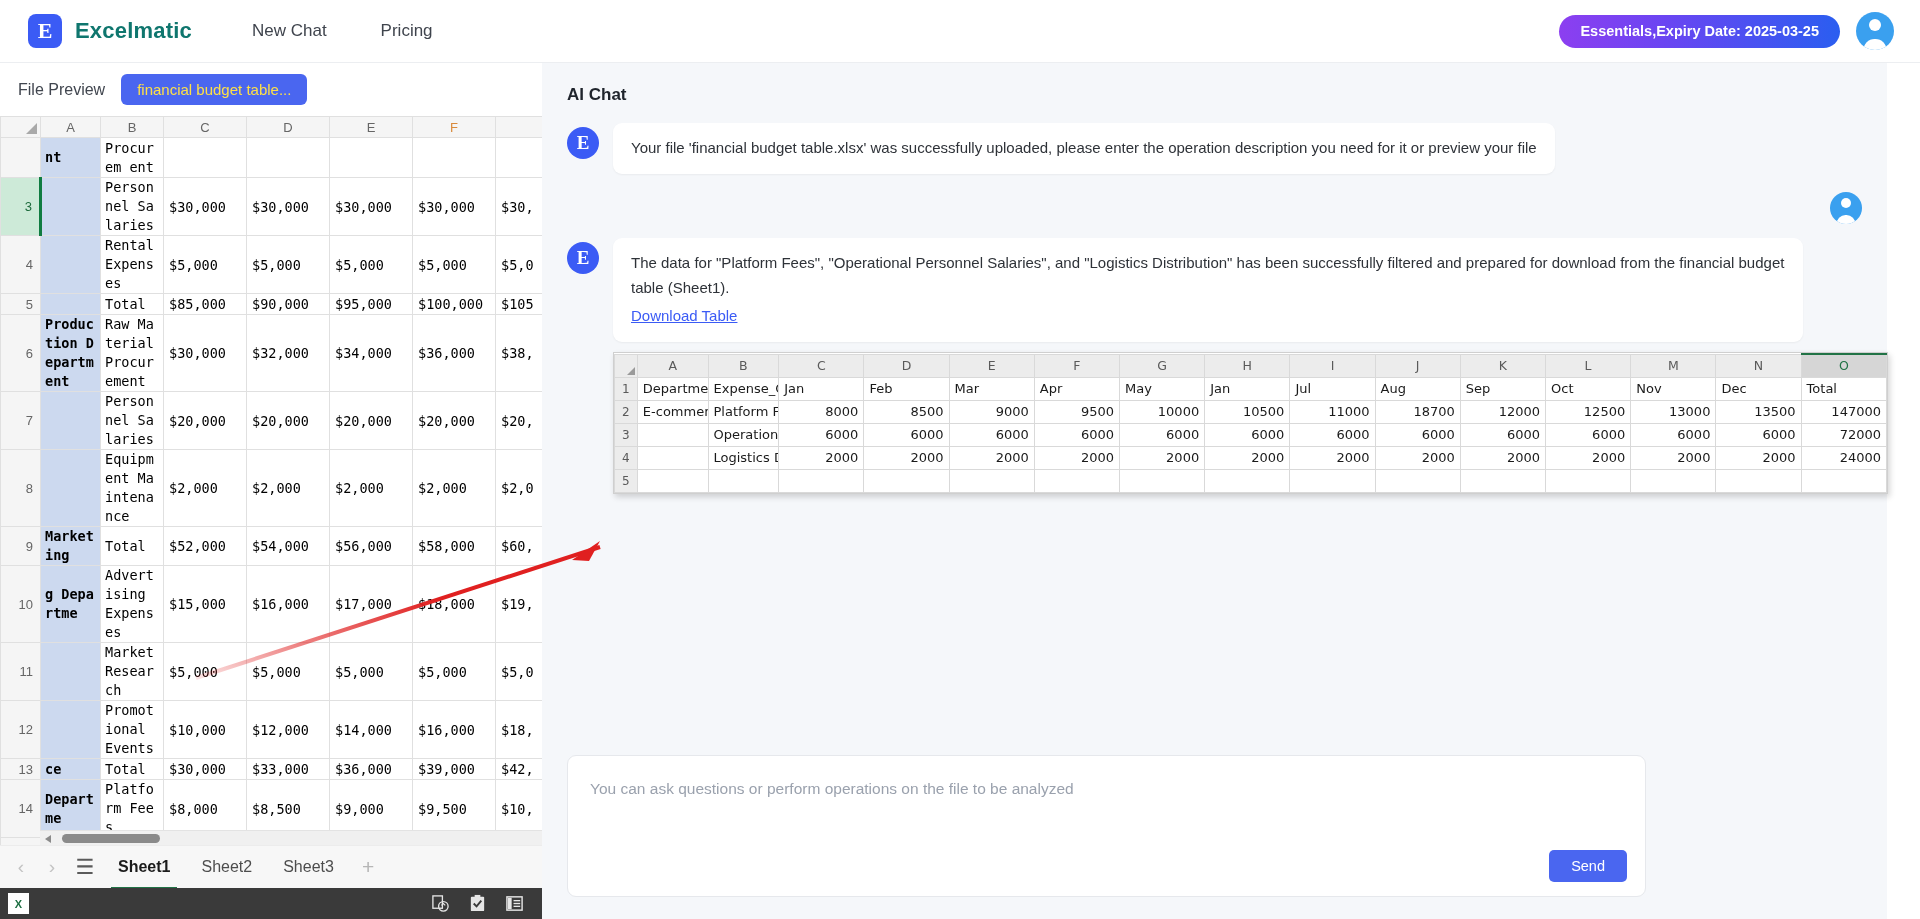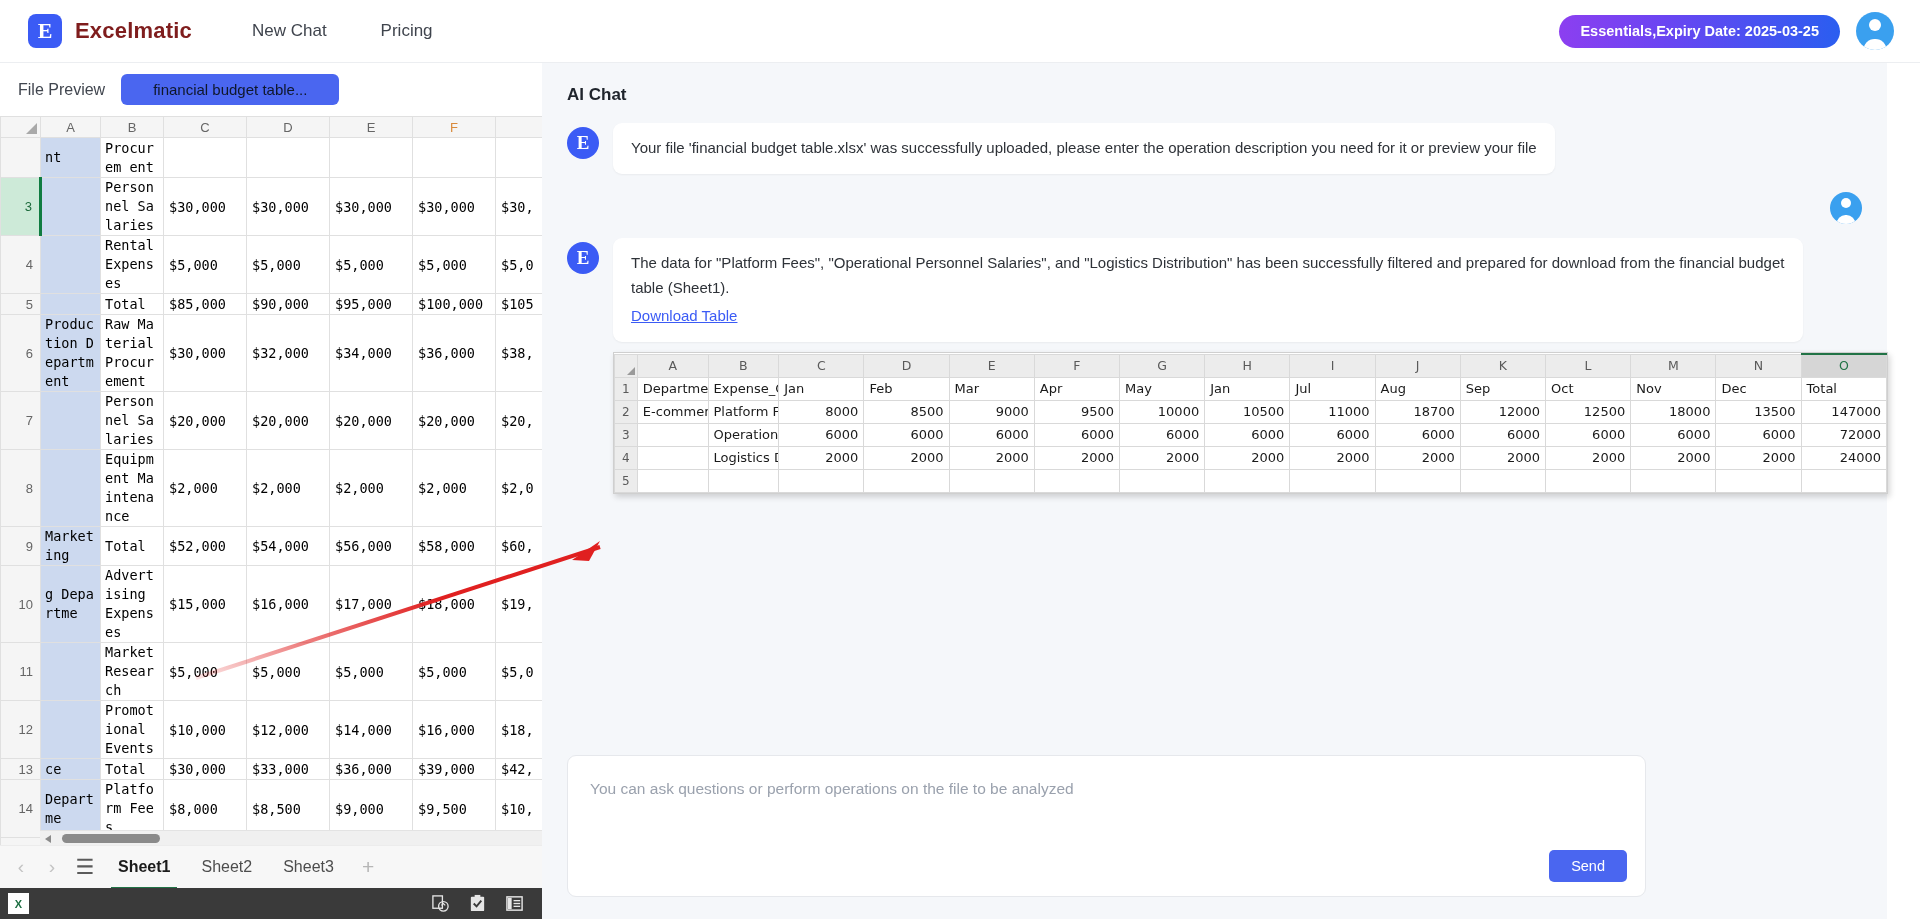--- a/index.html
+++ b/index.html
@@ -17,21 +17,21 @@
     background: #ffffff; border-bottom: 1px solid #eceef1;
     display: flex; align-items: center;
   }
   .brand { display: flex; align-items: center; margin-left: 28px; }
   .brand-logo {
     width: 34px; height: 34px; border-radius: 8px; background: #3b5bf5;
     color: #fff; font-size: 22px; font-weight: 700;
     display: flex; align-items: center; justify-content: center;
     font-family: "Liberation Serif", serif;
   }
-  .brand-name { margin-left: 13px; font-size: 22px; font-weight: 700; color: #7f1d1d; letter-spacing: .2px; }
+  .brand-name { margin-left: 13px; font-size: 22px; font-weight: 700; color: #0f766e; letter-spacing: .2px; }
   .nav-links { display: flex; align-items: center; margin-left: 60px; gap: 54px; }
   .nav-link { font-size: 17px; color: #3f444d; cursor: pointer; }
   .nav-right { margin-left: auto; display: flex; align-items: center; gap: 16px; margin-right: 26px; }
   .plan-pill {
     height: 33px; padding: 0 21px; border-radius: 17px;
     background: linear-gradient(90deg,#8c3ff0 0%, #6a45f2 38%, #2a5ef0 100%);
     color: #fff; font-size: 14.5px; font-weight: 600;
     display: flex; align-items: center; white-space: nowrap;
     cursor: pointer;
   }
@@ -49,22 +49,22 @@
   }
 
   
   #leftpanel {
     position: absolute; left: 0; top: 63px; width: 575px; height: 856px;
     background: #ffffff; border-right: 1px solid #e6e8ec;
   }
   #filebar { height: 53px; display: flex; align-items: center; padding-left: 18px; gap: 16px; }
   .filebar-label { font-size: 16px; color: #41464f; }
   .file-chip {
-    background: #4a66f0; color: #0f172a; font-size: 15px;
-    padding: 7px 32px; border-radius: 6px; cursor: pointer; white-space: nowrap;
+    background: #4a66f0; color: #fde047; font-size: 15px;
+    padding: 7px 16px; border-radius: 6px; cursor: pointer; white-space: nowrap;
   }
 
   
   #sheetwrap {
     position: absolute; left: 0; top: 53px; width: 575px; height: 803px;
     background: #fff; overflow: hidden;
   }
   table.grid { border-collapse: collapse; table-layout: fixed; font-family: "DejaVu Sans Mono", monospace; }
   .grid th, .grid td { border: 1px solid #e0e0e0; font-weight: normal; }
   .corner-cell {
@@ -80,21 +80,21 @@
     font-size: 13px; font-family: "Liberation Sans", sans-serif; border: 1px solid #d6d6d6;
     cursor: pointer;
   }
   .colhead.hl { color: #d98a3c; }
   .rowhead {
     width: 40px; background: #f5f5f5; color: #666; text-align: right; padding-right: 7px;
     font-size: 13px; font-family: "Liberation Sans", sans-serif; border: 1px solid #d6d6d6;
     cursor: pointer;
   }
   .rowhead.sel { background: #cdead8; color: #1d6b3c; }
-  td.cA { background: #ccd9ef; font-weight: normal; font-size: 13.5px; padding: 0 4px;
+  td.cA { background: #ccd9ef; font-weight: bold; font-size: 13.5px; padding: 0 4px;
           line-height: 19px; word-break: break-all; vertical-align: middle; }
   td.cA.selborder { border-left: 3px solid #107c41; }
   td.cB { font-size: 13.5px; padding: 0 4px; line-height: 19px; word-break: break-all; vertical-align: middle; }
   td.num { font-size: 13.5px; padding: 0 5px; vertical-align: middle; white-space: nowrap; }
 
   
   #vscroll {
     position: absolute; right: 12px; top: 75px; width: 14px; height: 478px;
     background: #f0f0f0; border: 1px solid #e3e3e3;
   }
@@ -520,21 +520,21 @@
                 <td class="rcell r">8000</td>
                 <td class="rcell r">8500</td>
                 <td class="rcell r">9000</td>
                 <td class="rcell r">9500</td>
                 <td class="rcell r">10000</td>
                 <td class="rcell r">10500</td>
                 <td class="rcell r">11000</td>
                 <td class="rcell r">18700</td>
                 <td class="rcell r">12000</td>
                 <td class="rcell r">12500</td>
-                <td class="rcell r">18000</td>
+                <td class="rcell r">13000</td>
                 <td class="rcell r">13500</td>
                 <td class="rcell r">147000</td>
               </tr>
               <tr>
                 <td class="rrowhead">3</td>
                 <td class="rcell l"></td>
                 <td class="rcell l">Operationa</td>
                 <td class="rcell r">6000</td>
                 <td class="rcell r">6000</td>
                 <td class="rcell r">6000</td>

